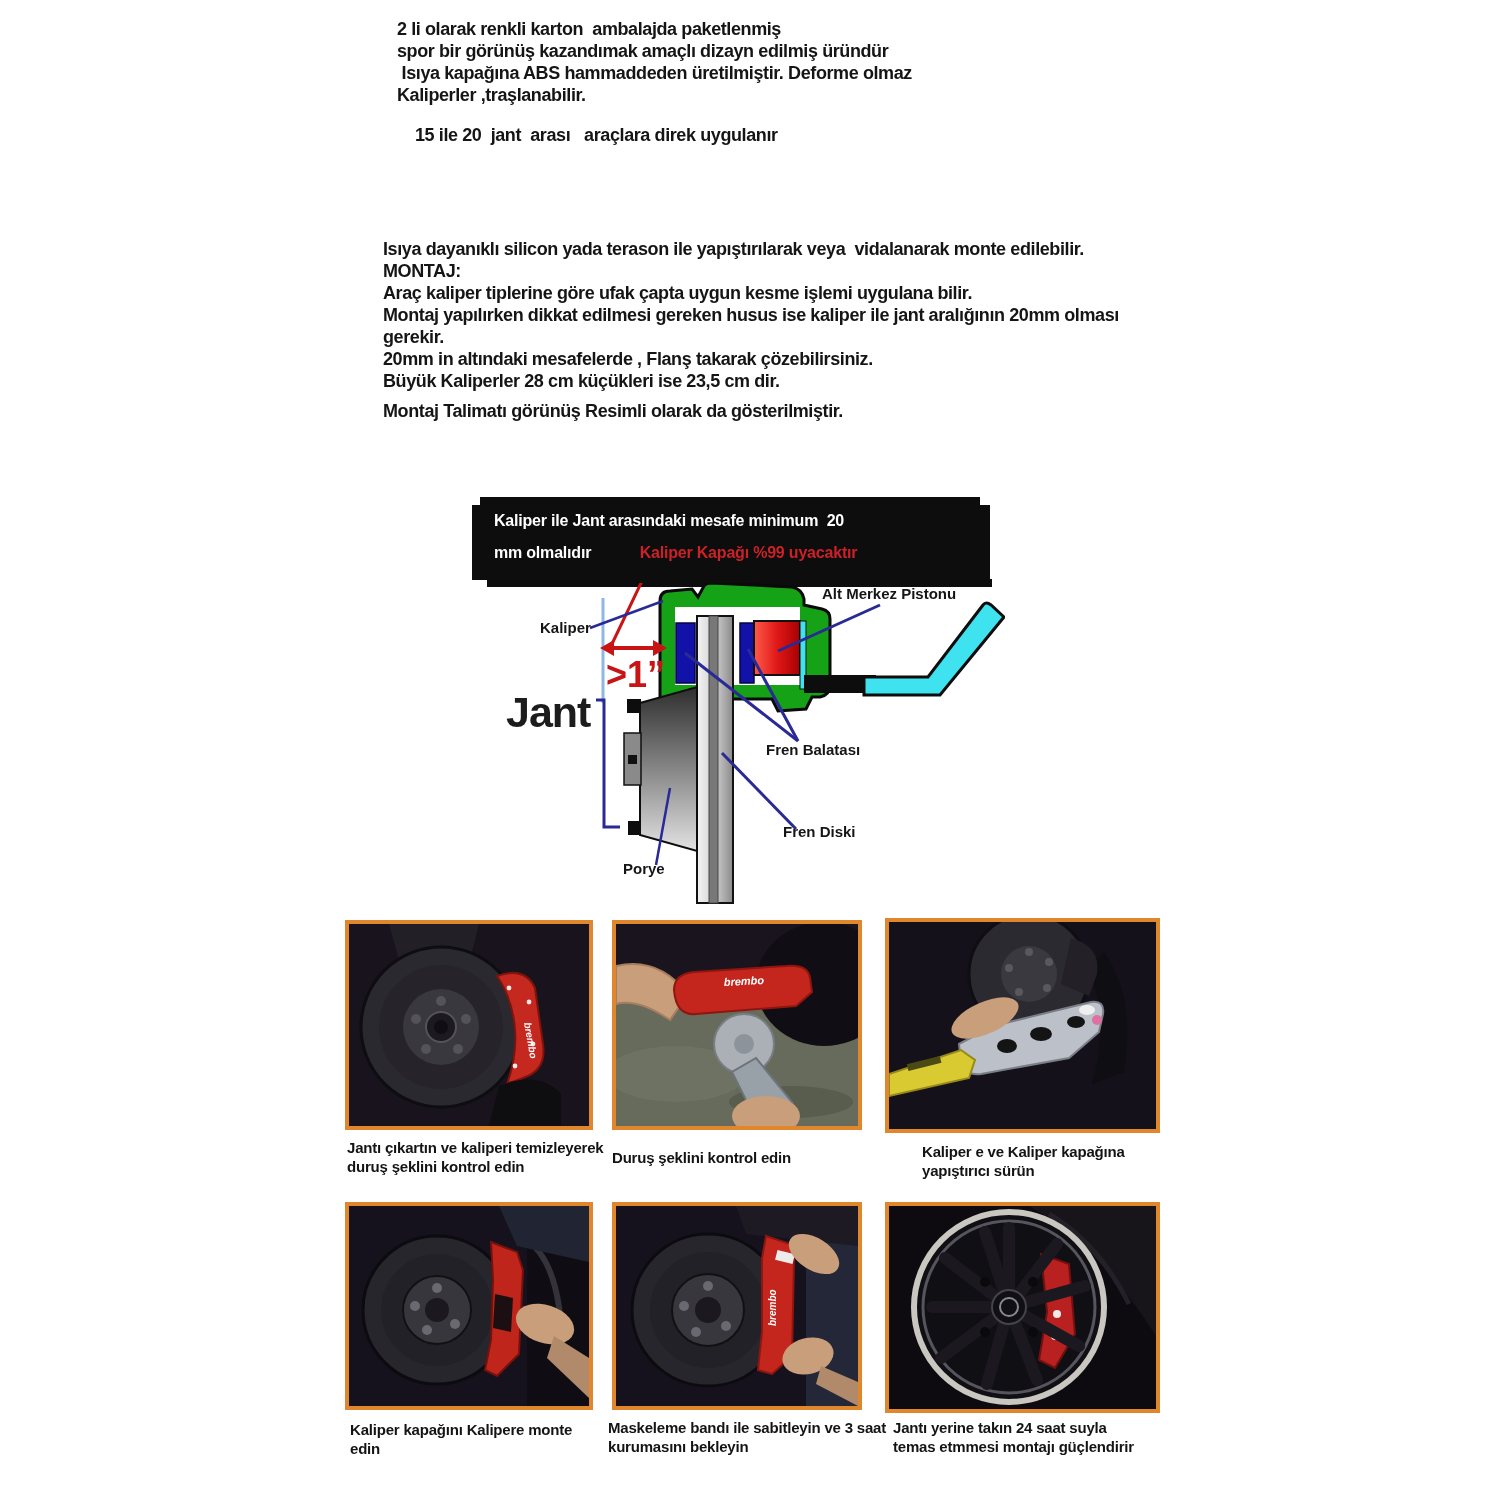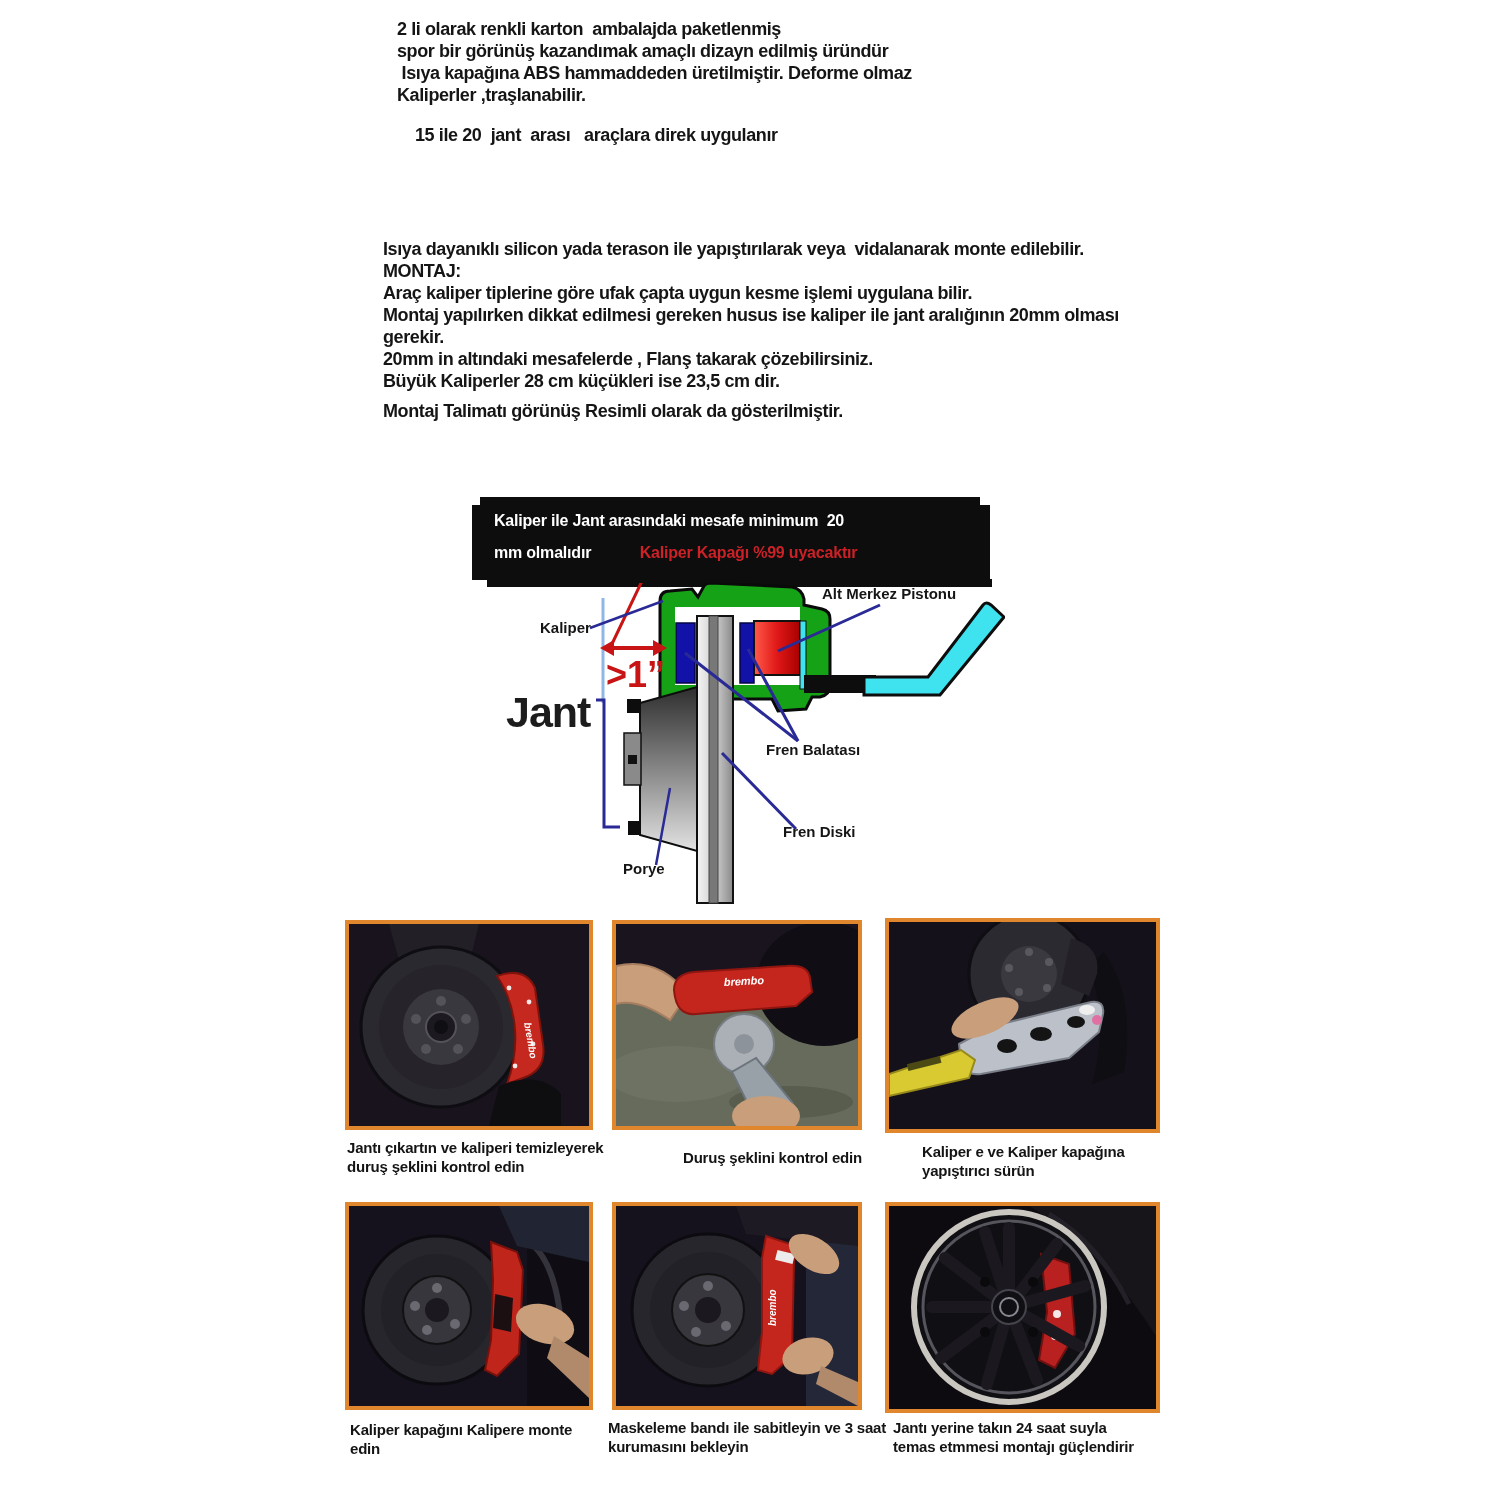--- a/index.html
+++ b/index.html
@@ -17,21 +17,21 @@
   .banner .b1{top:7px;}
   .banner .b2{top:39px;}
   .banner .red{color:#cc2127;margin-left:40px;}
   
   .diagram{position:absolute;left:460px;top:583px;width:545px;height:325px;}
   
   .photo{position:absolute;border:4px solid #e0862c;box-shadow:inset 0 0 0 1px #7a3c10;background:#111;}
   .photo svg{display:block;width:100%;height:100%;}
   .caption{position:absolute;font-weight:bold;font-size:15px;line-height:19px;
            letter-spacing:-0.2px;color:#141414;}
-  .caption.center{text-align:right;}
+  .caption.center{text-align:left;}
 </style>
 </head>
 <body>
 
 <div class="page">
 
   <div class="tblock" style="left:397px;top:18px;width:800px;">
     <div class="line">2 li olarak renkli karton  ambalajda paketlenmiş</div>
     <div class="line">spor bir görünüş kazandımak amaçlı dizayn edilmiş üründür</div>
     <div class="line"> Isıya kapağına ABS hammaddeden üretilmiştir. Deforme olmaz</div>

